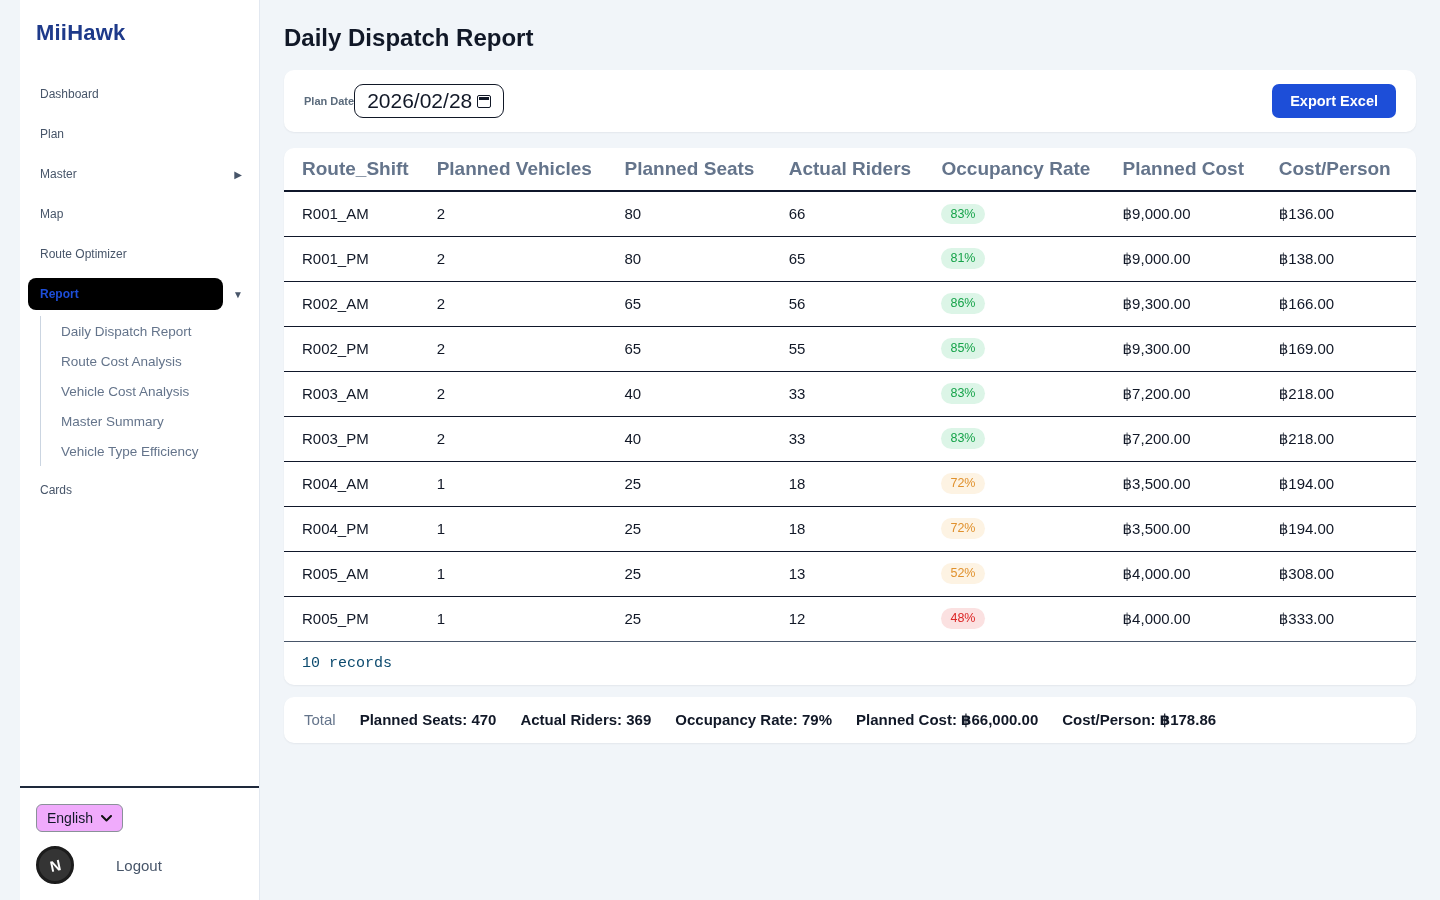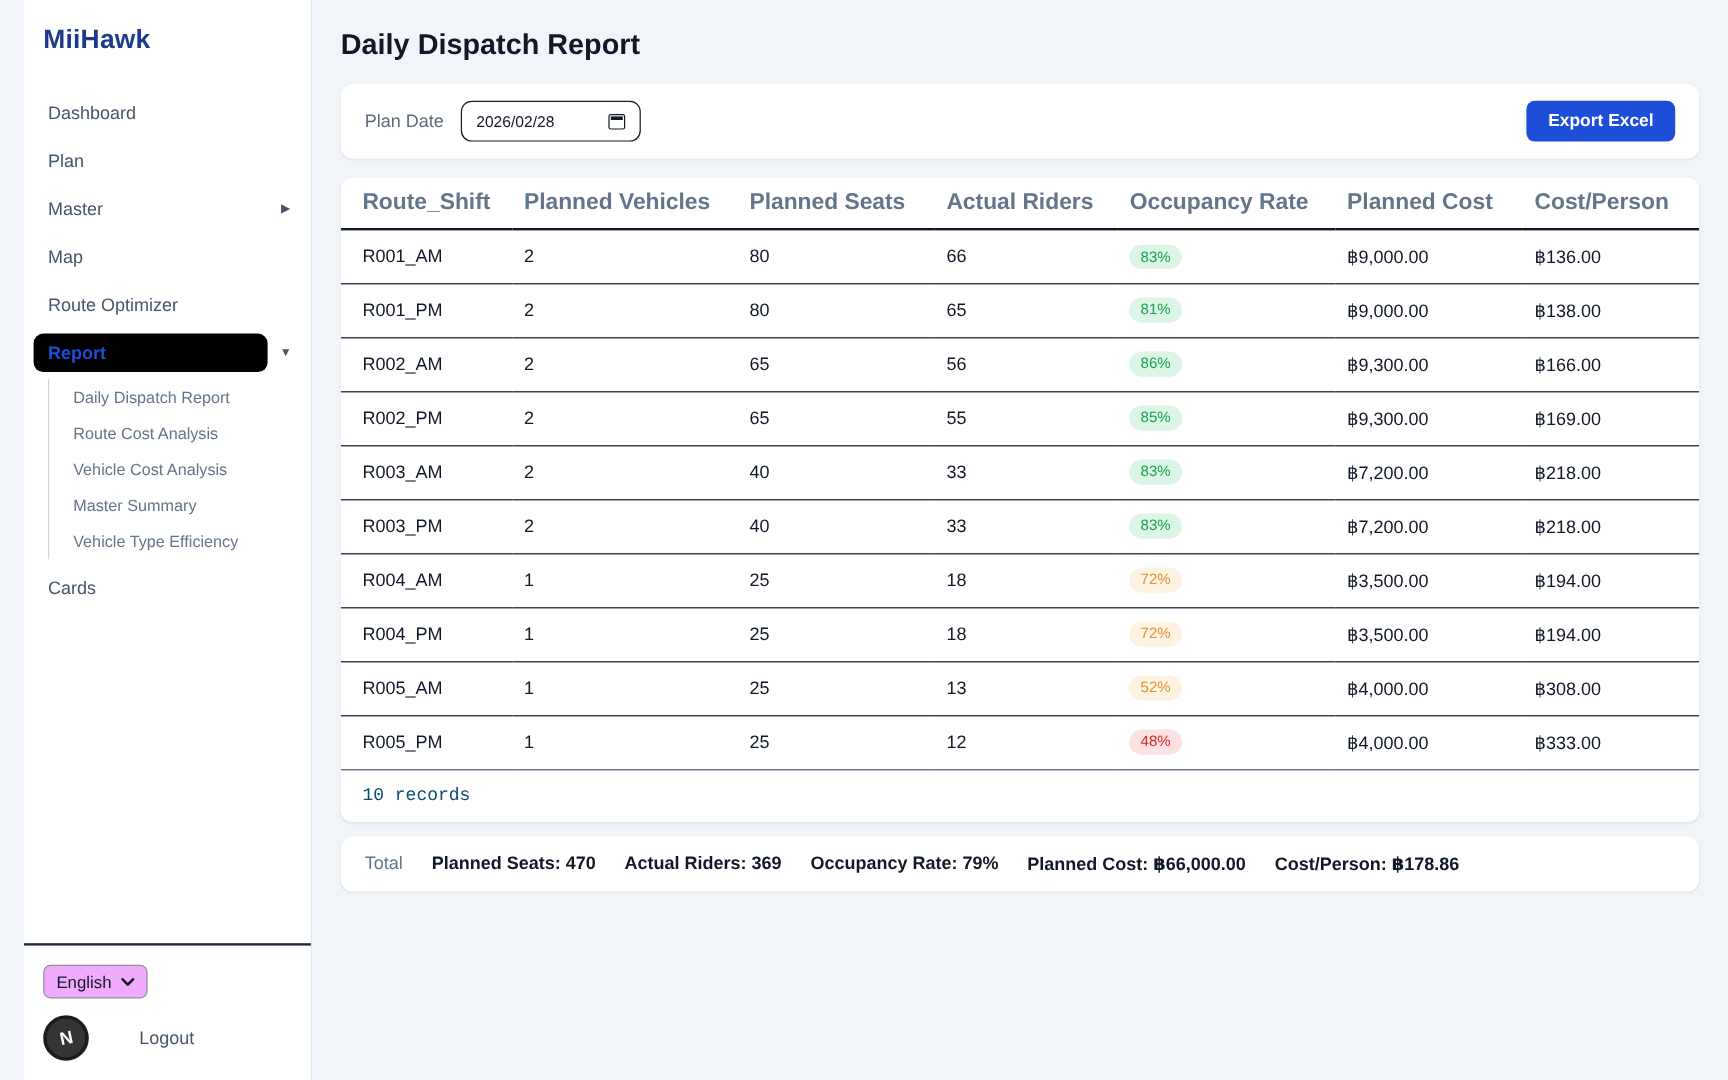--- a/index.html
+++ b/index.html
@@ -24,21 +24,21 @@
   }
   .nav { margin-top:22px; }
   .nav-row {
     display:flex; align-items:center;
     height:40px; padding-right:14px; cursor:pointer;
   }
   .nav-pill {
     flex:1; display:flex; align-items:center;
     height:32px; margin-left:8px; padding-left:12px;
     border-radius:8px;
-    font-size:15px; color:#475569;
+    font-size:12px; color:#475569;
   }
   .nav-row.active .nav-pill { background:#000000; color:#1d4ed8; font-weight:600; }
   .nav-arrow { font-size:10px; color:#475569; margin-left:8px; width:14px; text-align:center; }
   .submenu {
     margin:2px 0 4px 20px;
     border-left:1px solid #cbd5e1;
     padding-left:20px;
   }
   .submenu-item {
     height:30px; display:flex; align-items:center;
@@ -72,26 +72,26 @@
   .page-title { font-size:24px; font-weight:700; color:#111827; margin-bottom:18px; }
 
   .card {
     background:#fff; border-radius:10px;
     box-shadow:0 1px 2px rgba(15,23,42,0.06);
   }
   .filter-card {
     display:flex; align-items:center;
     padding:14px 20px; margin-bottom:16px; height:62px;
   }
-  .filter-label { font-size:15px; color:#5b6b7c; font-weight:400; margin-right:14px; }
+  .filter-label { font-size:11px; color:#5b6b7c; font-weight:700; }
   .date-input {
     display:flex; align-items:center; justify-content:space-between;
     width:150px; height:34px; padding:0 12px;
     border:1.5px solid #111827; border-radius:9px;
-    font-size:13px; color:#111827; background:#fff; cursor:text;
+    font-size:21px; color:#111827; background:#fff; cursor:text;
   }
   .cal-icon { position:relative; width:14px; height:13px; border:1.6px solid #111827; border-radius:2px; }
   .cal-icon::before {
     content:""; position:absolute; left:1px; right:1px; top:1px; height:3px;
     background:#111827;
   }
   .btn-primary {
     margin-left:auto;
     background:#1d4ed8; color:#fff;
     font-size:14.5px; font-weight:700;

